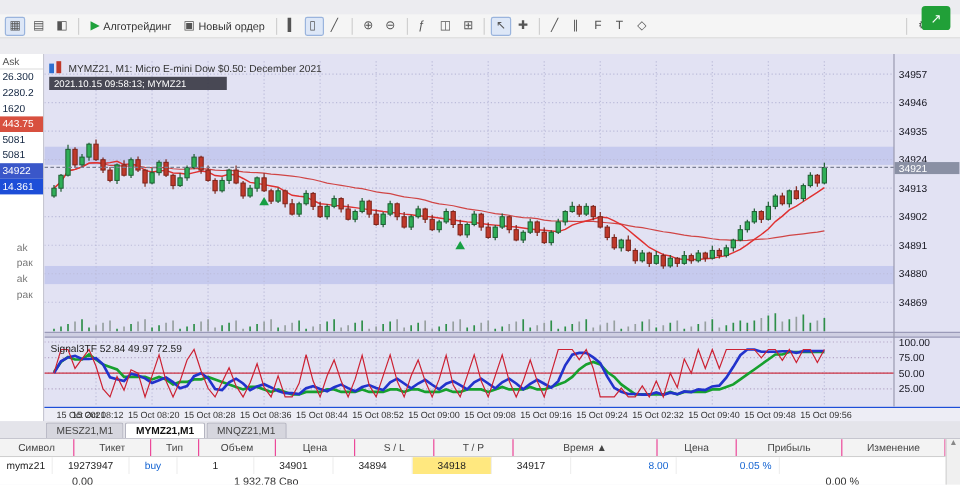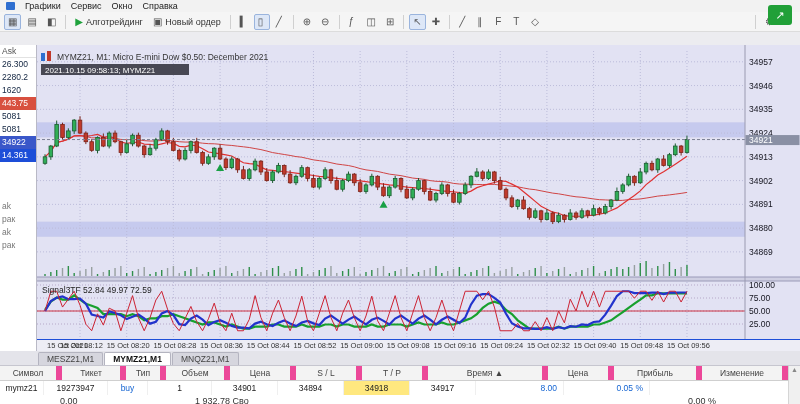--- a/index.html
+++ b/index.html
@@ -35,63 +35,56 @@
   
   .main { position:absolute; top:45px; left:0; right:0; height:306px; display:flex; }
   .market { width:37px; background:#ffffff; border-right:1px solid #b9b9c6; font-size:8.5px;
     color:#10233f; overflow:hidden; }
   .mw-head { height:13px; line-height:13px; padding-left:2px; color:#555; border-bottom:1px solid #e2e2e2; }
   .mw-row { height:13px; line-height:13px; padding-left:2px; white-space:nowrap; }
   .hl-down { background:#d8503f; color:#fff; }
   .hl-blue { background:#3a57c9; color:#fff; }
   .hl-green { background:#1d4ed8; color:#fff; }
   .mw-gap { height:38px; }
-  .mw-frag { height:13px; line-height:13px; padding-left:2px; color:#777; }
+  .mw-frag { height:13px; line-height:13px; padding-left:14px; color:#777; }
 
   .chart-region { position:relative; width:763px; height:306px; background:#e2e2f3; }
   .chart-region svg { display:block; font-family:inherit; }
   .time-axis { position:absolute; left:0; top:294px; width:763px; height:12px; background:#ededf5;
     border-top:1px solid #1d4ed8; font-size:7.5px; color:#333; }
   .time-axis span { position:absolute; top:1px; white-space:nowrap; }
 
   
   .tabsrow { position:absolute; top:351px; left:0; right:0; height:15px; background:#e4e4ea;
     border-bottom:1px solid #c6c6cf; display:flex; align-items:flex-end; gap:1px; padding-left:38px; font-size:8.5px; }
   .chart-tab { padding:1px 8px 1px 8px; background:#d6d6de; border:1px solid #b4b4c0; border-bottom:none;
     color:#444; border-radius:2px 2px 0 0; }
   .chart-tab.active { background:#ffffff; font-weight:bold; color:#111; }
 
   
   .toolbox { position:absolute; top:366px; left:0; right:0; bottom:0; background:#fff; }
   .t-header { display:flex; height:15px; background:#f3f3f3; border-bottom:1px solid #cfcfcf; }
   .t-header .cell { font-size:8.5px; color:#444; display:flex; align-items:center; justify-content:center;
-    border-right:6px solid #ec4899; }
+    border-right:1px solid #ec4899; }
   .t-row { display:flex; height:14px; background:#fff; }
   .t-row .cell { font-size:8.5px; color:#222; display:flex; align-items:center; justify-content:center;
     border-right:1px solid #efefef; white-space:nowrap; overflow:hidden; }
   .cell.blue { color:#1464d2; }
   .cell.tp { background:#ffe87f; }
   .cell.right { justify-content:flex-end; padding-right:6px; }
   .t-footer { position:relative; height:9px; overflow:hidden; font-size:9px; color:#333; background:#fff; }
   .t-footer span { position:absolute; top:1px; }
   .t-scroll { position:absolute; right:0; top:0; bottom:0; width:12px; background:#f0f0f0;
     border-left:1px solid #d5d5d5; font-size:7px; color:#888; text-align:center; }
 </style>
 </head>
 <body>
 
 <div class="window">
 
-  <div class="menubar">
-    <span class="menu-logo"></span>
-    <span class="menu-item">Графики</span>
-    <span class="menu-item">Сервис</span>
-    <span class="menu-item">Окно</span>
-    <span class="menu-item">Справка</span>
-  </div>
 
   <div class="quick-badge">↗</div>
 
   <div class="toolbar1" id="toolbar1">
       <span class="tb-btn active">
         <span class="glyph">▦</span>
       </span>
       <span class="tb-btn">
         <span class="glyph">▤</span>
       </span>

